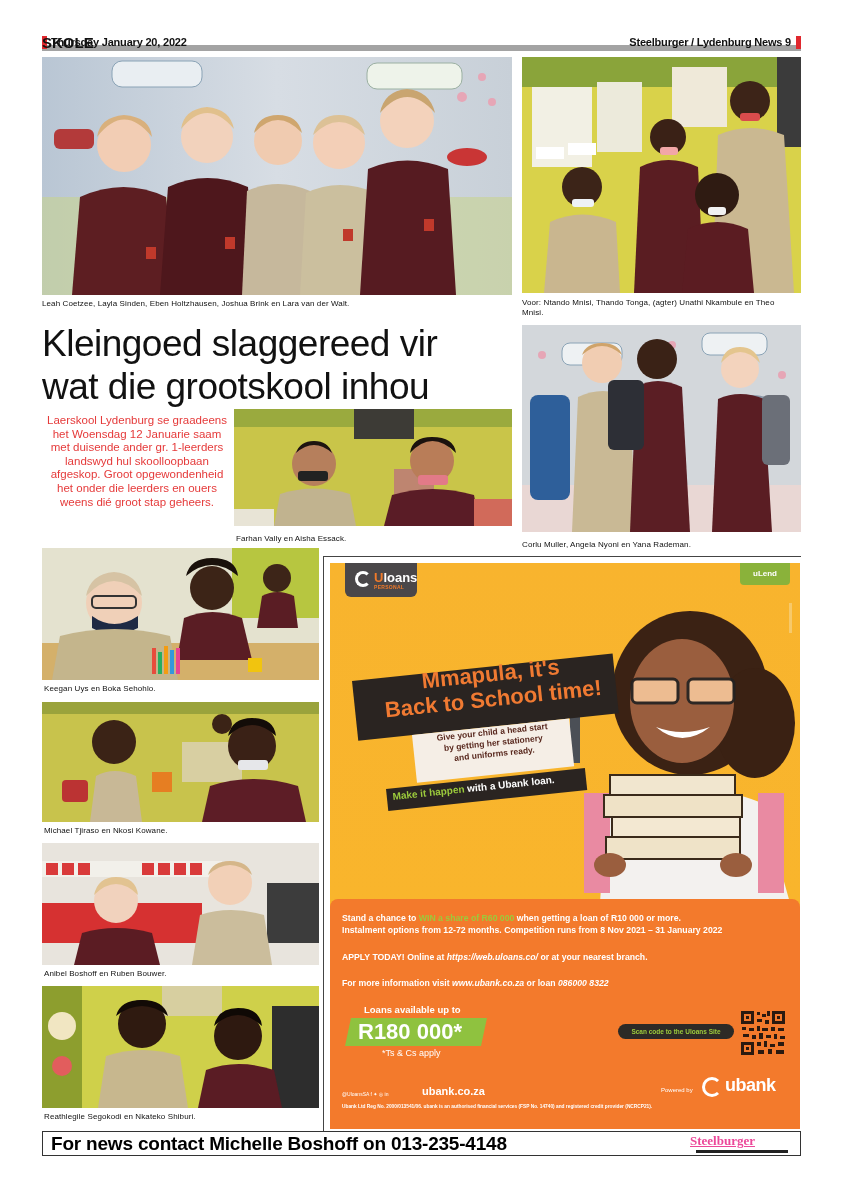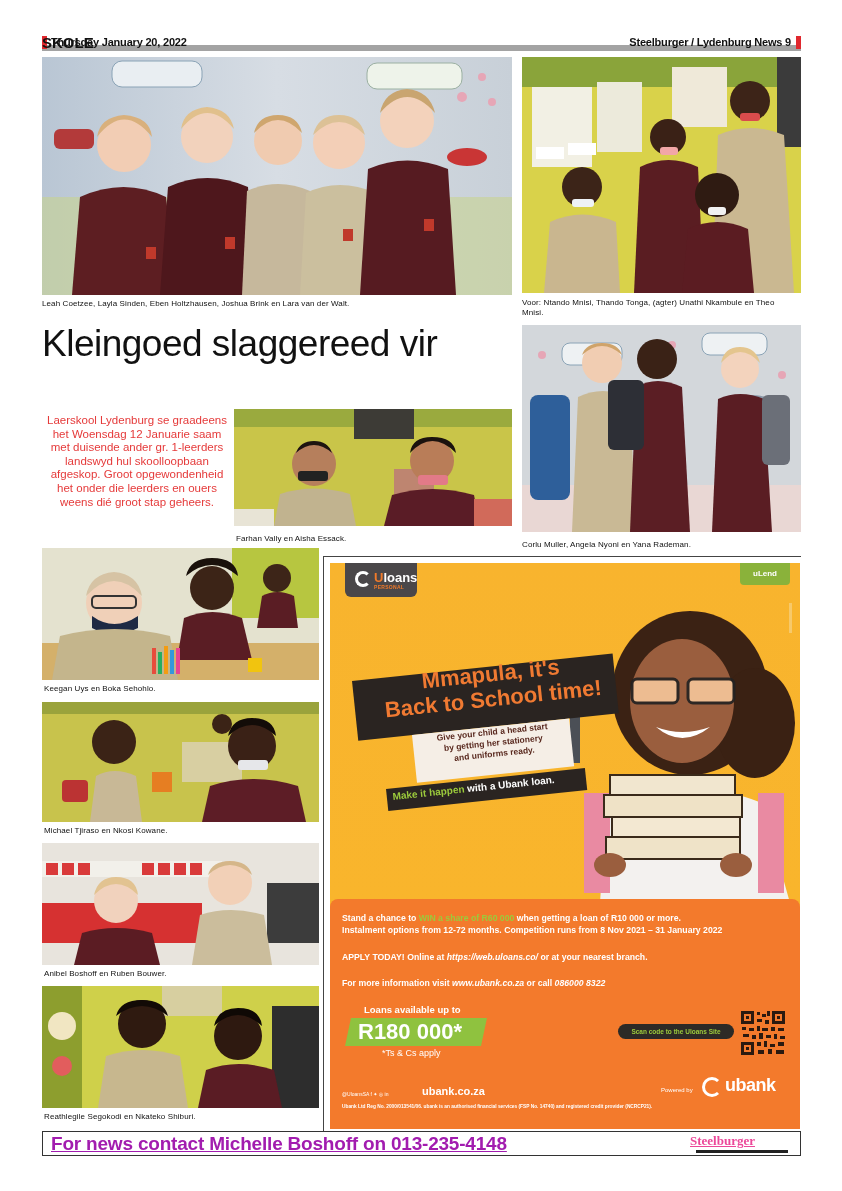--- a/index.html
+++ b/index.html
@@ -56,21 +56,21 @@
   .qr { position: absolute; left: 410px; top: 447px; width: 46px; height: 46px; }
   .social { position: absolute; left: 12px; top: 528px; font-size: 5px; color: #fff; }
   .site { position: absolute; left: 92px; top: 522px; font-size: 11px; font-weight: bold; color: #fff; }
   .powered { position: absolute; left: 331px; top: 524px; font-size: 6px; color: #fff; }
   .ubank-mark { position: absolute; left: 372px; top: 514px; width: 20px; height: 20px; border: 3px solid #fff; border-right-color: transparent; border-radius: 50%; }
   .ubank-word { position: absolute; left: 395px; top: 512px; font-size: 18px; font-weight: bold; color: #fff; letter-spacing: -0.5px; }
   .legal { position: absolute; left: 12px; top: 541px; font-size: 4.8px; font-weight: bold; color: #fff; white-space: nowrap; }
 
   
   .footer { position: absolute; left: 42px; top: 1131px; width: 759px; height: 25px; border: 1px solid #333; }
-  .footer-text { position: absolute; left: 8px; top: 1px; font-size: 19px; font-weight: bold; color: #a21caf; letter-spacing: -0.2px; text-decoration: underline; }
+  .footer-text { position: absolute; left: 8px; top: 1px; font-size: 19px; font-weight: bold; color: #000000; letter-spacing: -0.2px; }
   .footer-logo { position: absolute; right: 6px; top: 2px; width: 104px; height: 20px; }
   .footer-logo-word { position: absolute; left: 0; top: -1px; width: 100%; text-align: left; font-family: "Liberation Serif", serif; font-size: 13px; font-weight: bold; color: #ec4899; text-decoration: underline; }
   .footer-logo-bar { position: absolute; left: 6px; bottom: 1px; width: 92px; height: 3px; background: #222; }
 </style>
 </head>
 <body>
 
 <div class="page-header">
   <div class="hdr-bar left"></div>
   <div class="hdr-date">Thursday January 20, 2022</div>
@@ -144,20 +144,21 @@
     <rect x="50" y="142" width="22" height="8" rx="3" fill="#eef2f6"></rect>
       <rect x="138" y="90" width="18" height="8" rx="3" fill="#f2a7a7"></rect>
     <rect x="218" y="56" width="20" height="8" rx="3" fill="#d94c4c"></rect>
       <rect x="186" y="150" width="18" height="8" rx="3" fill="#f1f1f1"></rect>
   </svg>
 </div>
 <div class="caption" style="left:522px;top:298px;width:270px;">Voor: Ntando Mnisi, Thando Tonga, (agter) Unathi Nkambule en Theo Mnisi.</div>
 
 <h1 class="headline">
   <span>Kleingoed slaggereed vir</span><br>
+  <span>wat die grootskool inhou</span>
 </h1>
 <p class="intro">Laerskool Lydenburg se graadeens het Woensdag 12 Januarie saam met duisende ander gr. 1-leerders landswyd hul skoolloopbaan afgeskop. Groot opgewondenheid het onder die leerders en ouers weens dié groot stap geheers.</p>
 
 <div class="photo" style="left:234px;top:409px;width:278px;height:117px;">
   <svg width="278" height="117" viewBox="0 0 278 117">
     <rect width="278" height="117" fill="#c9c549"></rect>
     <rect x="0" y="0" width="278" height="18" fill="#9aaa3e"></rect>
     <rect x="120" y="0" width="60" height="30" fill="#3d3b36"></rect>
     <rect x="160" y="60" width="40" height="40" fill="#b85a8a" opacity="0.6"></rect>
     <circle cx="80" cy="55" r="22" fill="#b67f5c"></circle>
@@ -335,21 +336,21 @@
   <div class="ad-line" style="top:350px;">
     <span>Stand a chance to </span><span class="green">WIN a share of R60 000</span><span> when getting a loan of </span><span>R10 000</span><span> or more.</span>
   </div>
   <div class="ad-line" style="top:362px;">
     <span>Instalment options from 12-72 months. Competition runs from </span><span>8 Nov 2021 – 31 January 2022</span>
   </div>
   <div class="ad-line" style="top:389px;">
     <span>APPLY TODAY! Online at </span><i>https://web.uloans.co/</i><span> or at your nearest branch.</span>
   </div>
   <div class="ad-line" style="top:415px;">
-    <span>For more information visit </span><i>www.ubank.co.za</i><span> or call </span><i>086000 8322</i>
+    <span>For more information visit </span><i>www.ubank.co.za</i><span> or loan </span><i>086000 8322</i>
   </div>
 
   <div class="loans-label">Loans available up to</div>
   <div class="loans-tag"></div>
   <div class="loans-amount">R180 000*</div>
   <div class="loans-tcs">*Ts &amp; Cs apply</div>
 
   <div class="scan-pill">Scan code to the Uloans Site</div>
   <svg class="qr" viewBox="0 0 46 46">
     <rect width="46" height="46" fill="#f37a2c"></rect>

